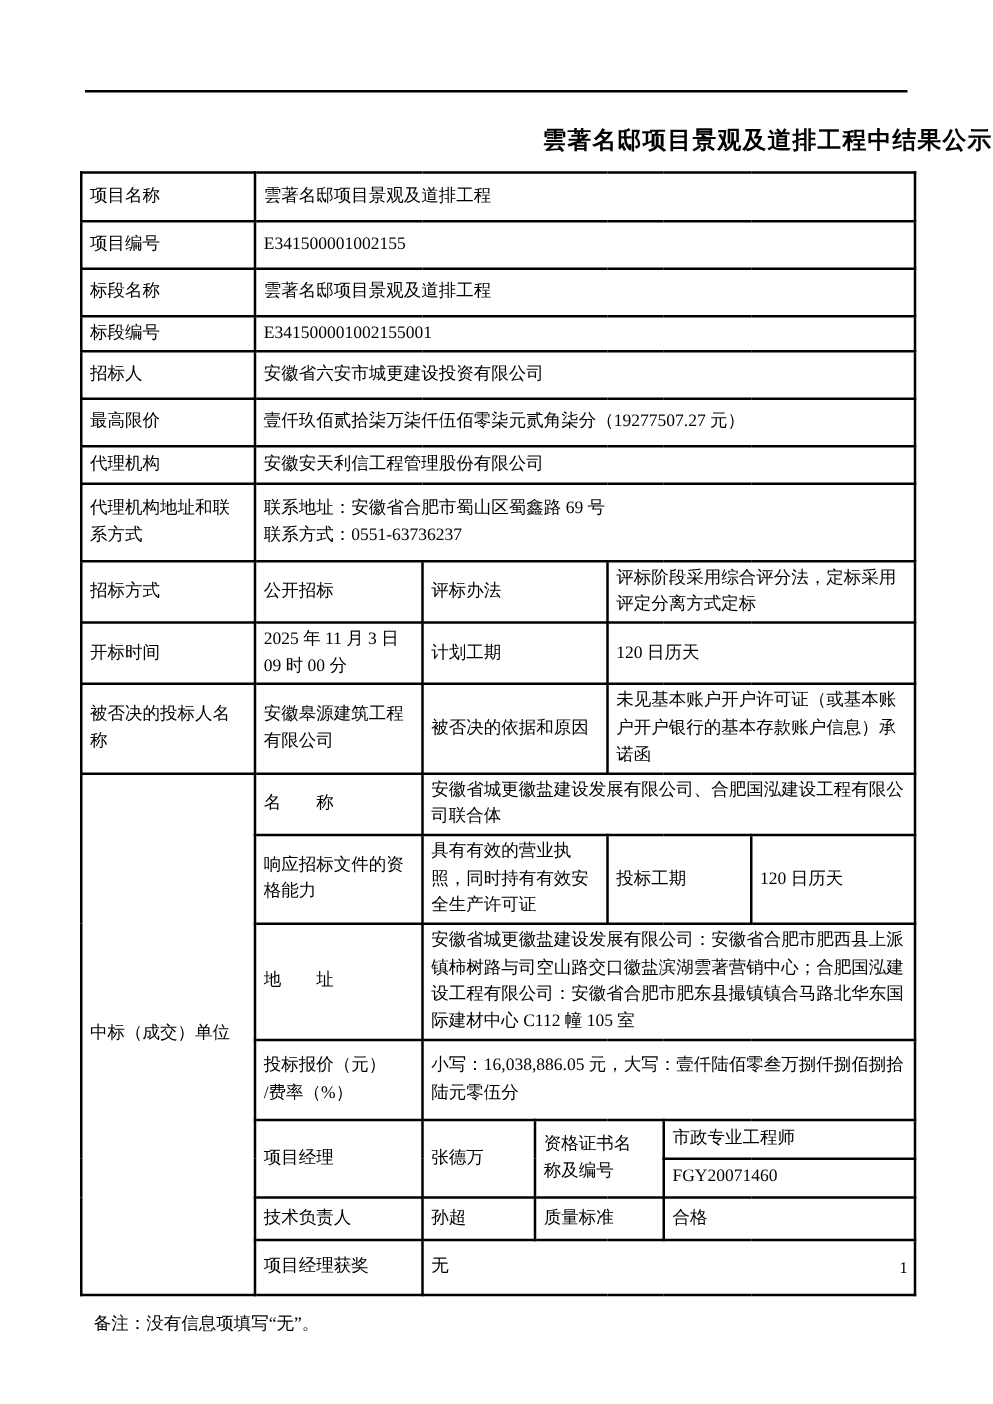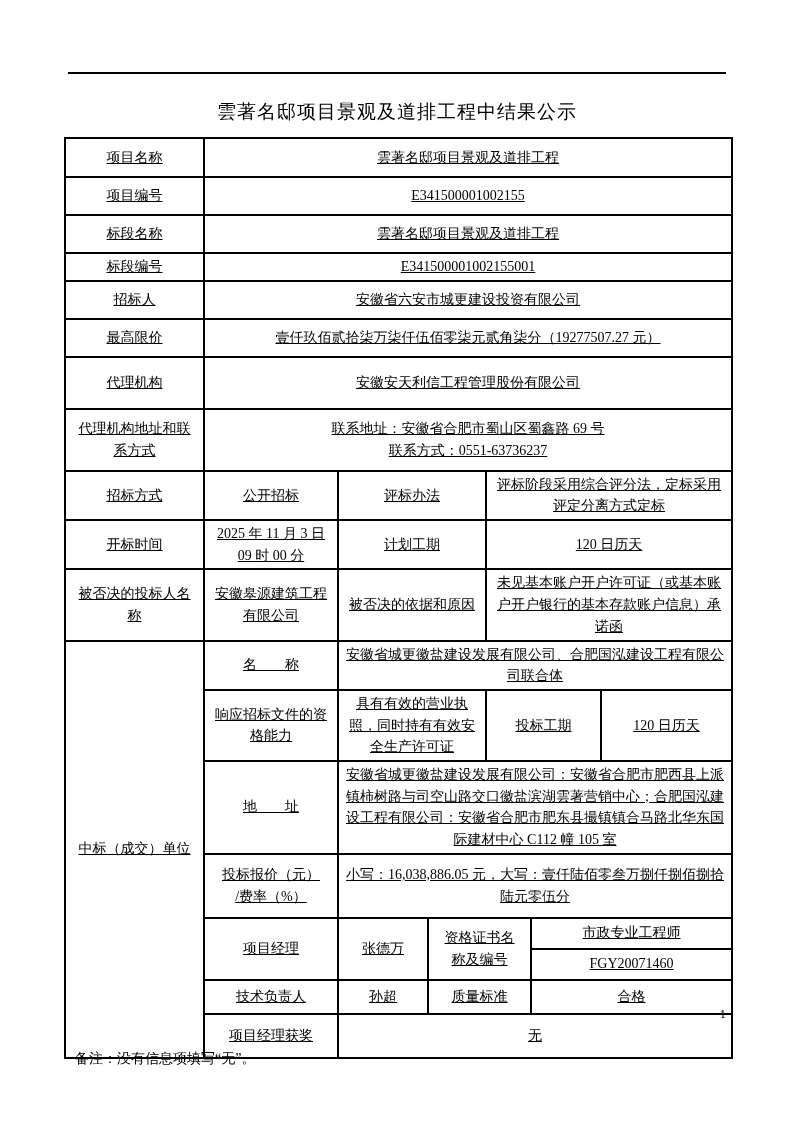--- a/index.html
+++ b/index.html
@@ -23,43 +23,42 @@
     width: 658px;
     height: 2px;
     background: #000000;
   }
   .title {
     position: absolute;
     left: 0;
     top: 99px;
     width: 100%;
     margin: 0;
-    text-align: center;
+    text-align: right;
     font-size: 19px;
-    font-weight: normal;
+    font-weight: bold;
     letter-spacing: 1px;
   }
   table.doc-table {
     position: absolute;
     left: 64px;
     top: 137px;
     width: 667px;
     border-collapse: collapse;
     table-layout: fixed;
   }
   table.doc-table td {
     border: 2px solid #000000;
-    text-align: center;
+    text-align: left;
     vertical-align: middle;
     font-size: 14px;
     line-height: 1.55;
     padding: 2px 6px;
     white-space: pre-line;
     overflow: hidden;
-    text-decoration: underline;
   }
   .page-number {
     position: absolute;
     right: 68px;
     top: 1006px;
     font-size: 13px;
     text-align: right;
   }
   .note {
     position: absolute;
@@ -106,21 +105,21 @@
         <td colspan="6">E341500001002155001</td>
       </tr>
       <tr style="height:38px">
         <td>招标人</td>
         <td colspan="6">安徽省六安市城更建设投资有限公司</td>
       </tr>
       <tr style="height:38px">
         <td>最高限价</td>
         <td colspan="6">壹仟玖佰贰拾柒万柒仟伍佰零柒元贰角柒分（19277507.27 元）</td>
       </tr>
-      <tr style="height:52px">
+      <tr style="height:30px">
         <td>代理机构</td>
         <td colspan="6">安徽安天利信工程管理股份有限公司</td>
       </tr>
       <tr style="height:62px">
         <td>代理机构地址和联系方式</td>
         <td colspan="6">联系地址：安徽省合肥市蜀山区蜀鑫路 69 号
 联系方式：0551-63736237</td>
       </tr>
       <tr style="height:42px">
         <td>招标方式</td>

